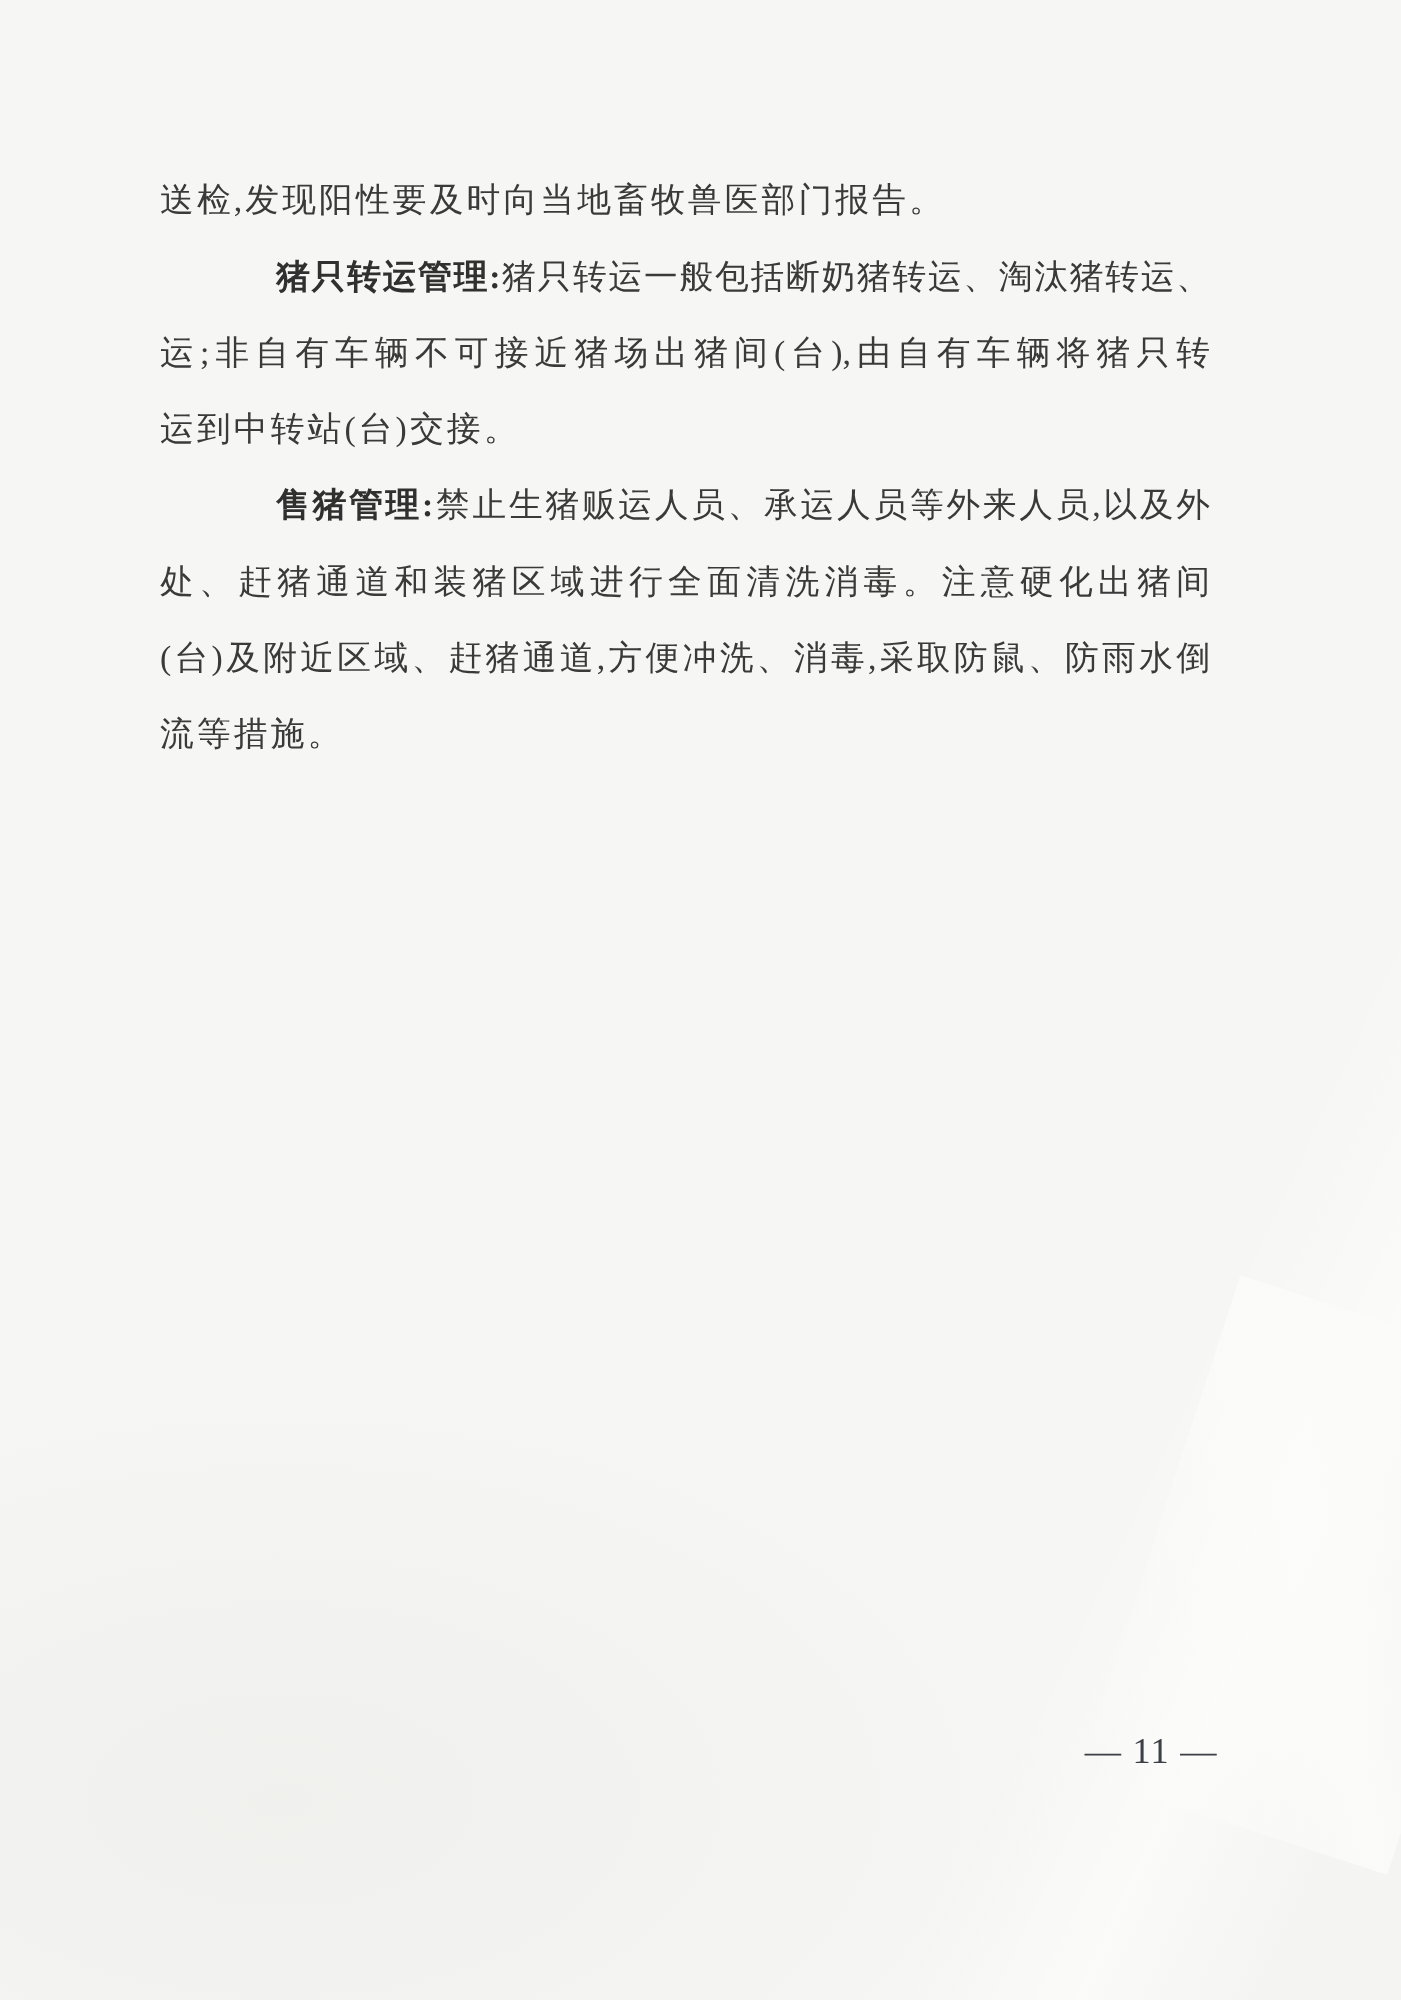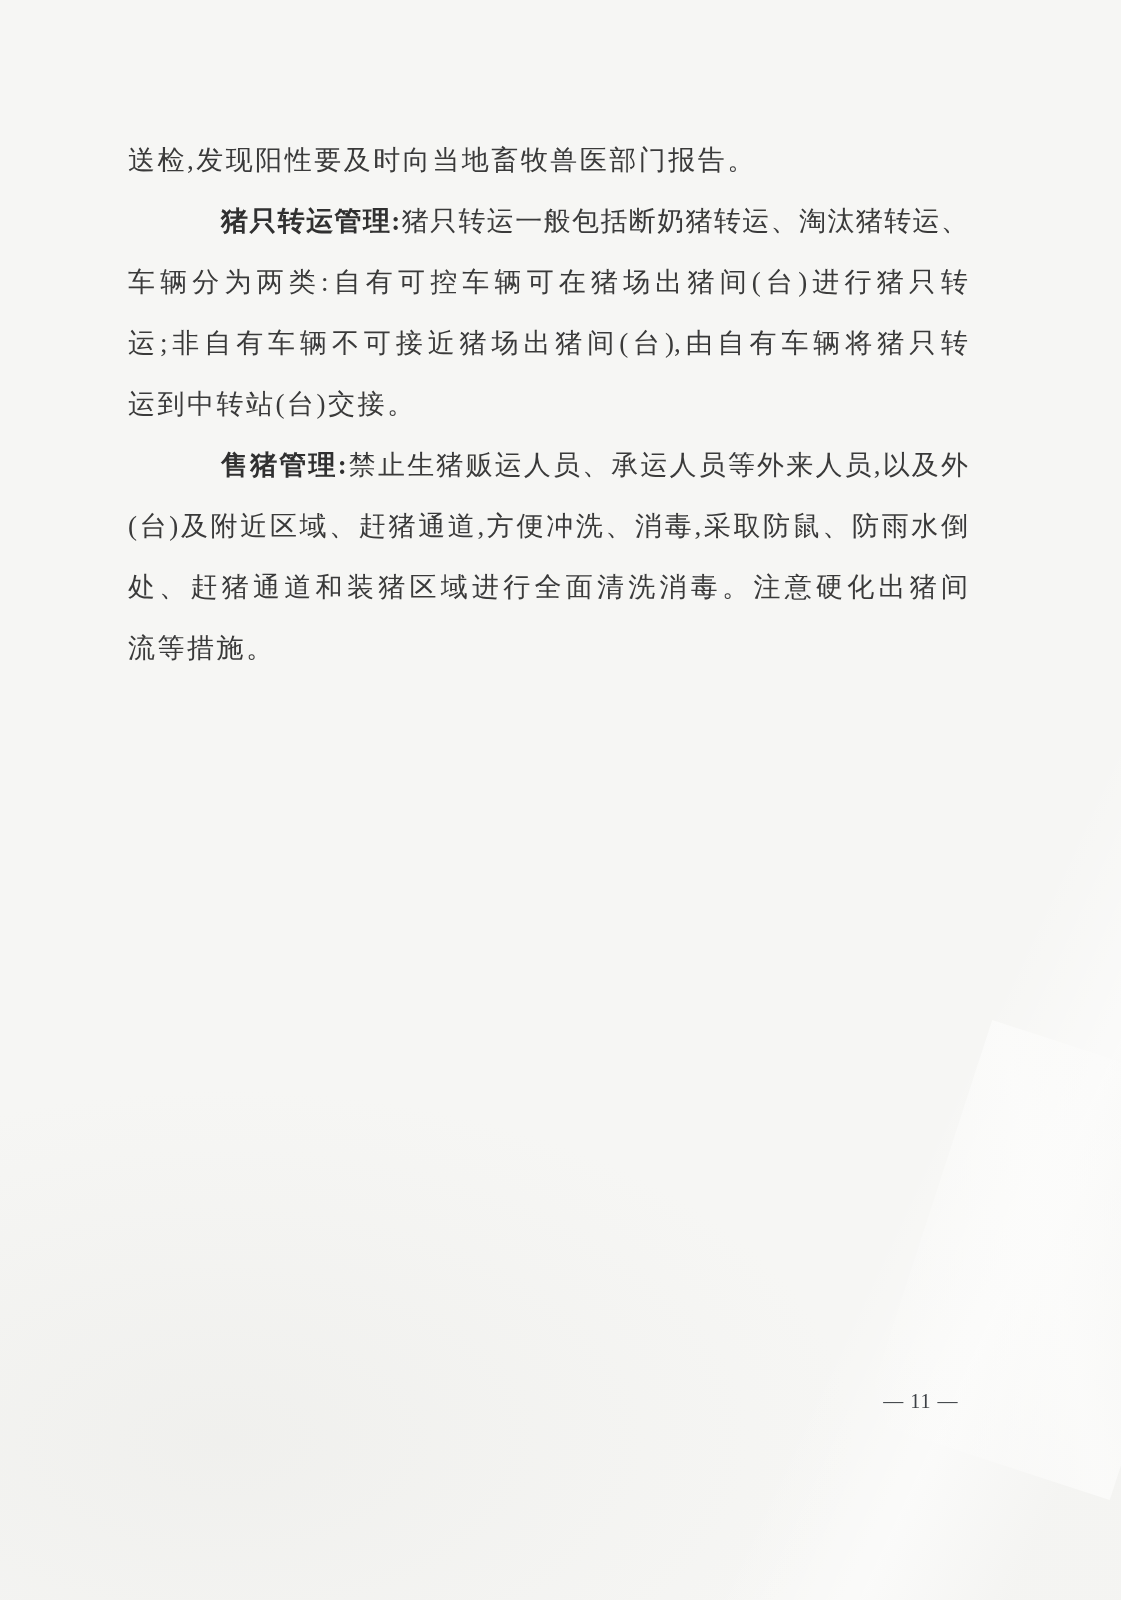--- a/index.html
+++ b/index.html
@@ -63,35 +63,34 @@
     margin-left: 36px;
   }
   .page-number {
     position: absolute;
     left: 848px;
     top: 1381px;
     width: 146px;
     height: 40px;
     line-height: 40px;
     text-align: center;
-    font-size: 20px;
+    font-size: 29px;
     color: #3c4045;
     letter-spacing: 1px;
   }
 </style>
 </head>
 <body>
 
 <div class="page">
   <div class="scan-streak"></div>
   <div class="text-block">
       <div class="line"><span>送检,发现阳性要及时向当地畜牧兽医部门报告。</span></div>
       <div class="line just ind"><span class="b">猪只转运管理:</span><span>猪只转运一般包括断奶猪转运、淘汰猪转运、</span></div>
-      <div class="line just"><span>车辆分为两类:自有可控车辆可在猪场出猪间(台)进行猪只转</span></div>
       <div class="line just"><span>运;非自有车辆不可接近猪场出猪间(台),由自有车辆将猪只转</span></div>
       <div class="line"><span>运到中转站(台)交接。</span></div>
       <div class="line just ind"><span class="b">售猪管理:</span><span>禁止生猪贩运人员、承运人员等外来人员,以及外</span></div>
+      <div class="line just"><span>处、赶猪通道和装猪区域进行全面清洗消毒。注意硬化出猪间</span></div>
       <div class="line just"><span>(台)及附近区域、赶猪通道,方便冲洗、消毒,采取防鼠、防雨水倒</span></div>
-      <div class="line just"><span>处、赶猪通道和装猪区域进行全面清洗消毒。注意硬化出猪间</span></div>
       <div class="line"><span>流等措施。</span></div>
     </div>
   <div class="page-number">— 11 —</div>
 </div>
 
 </body></html>

